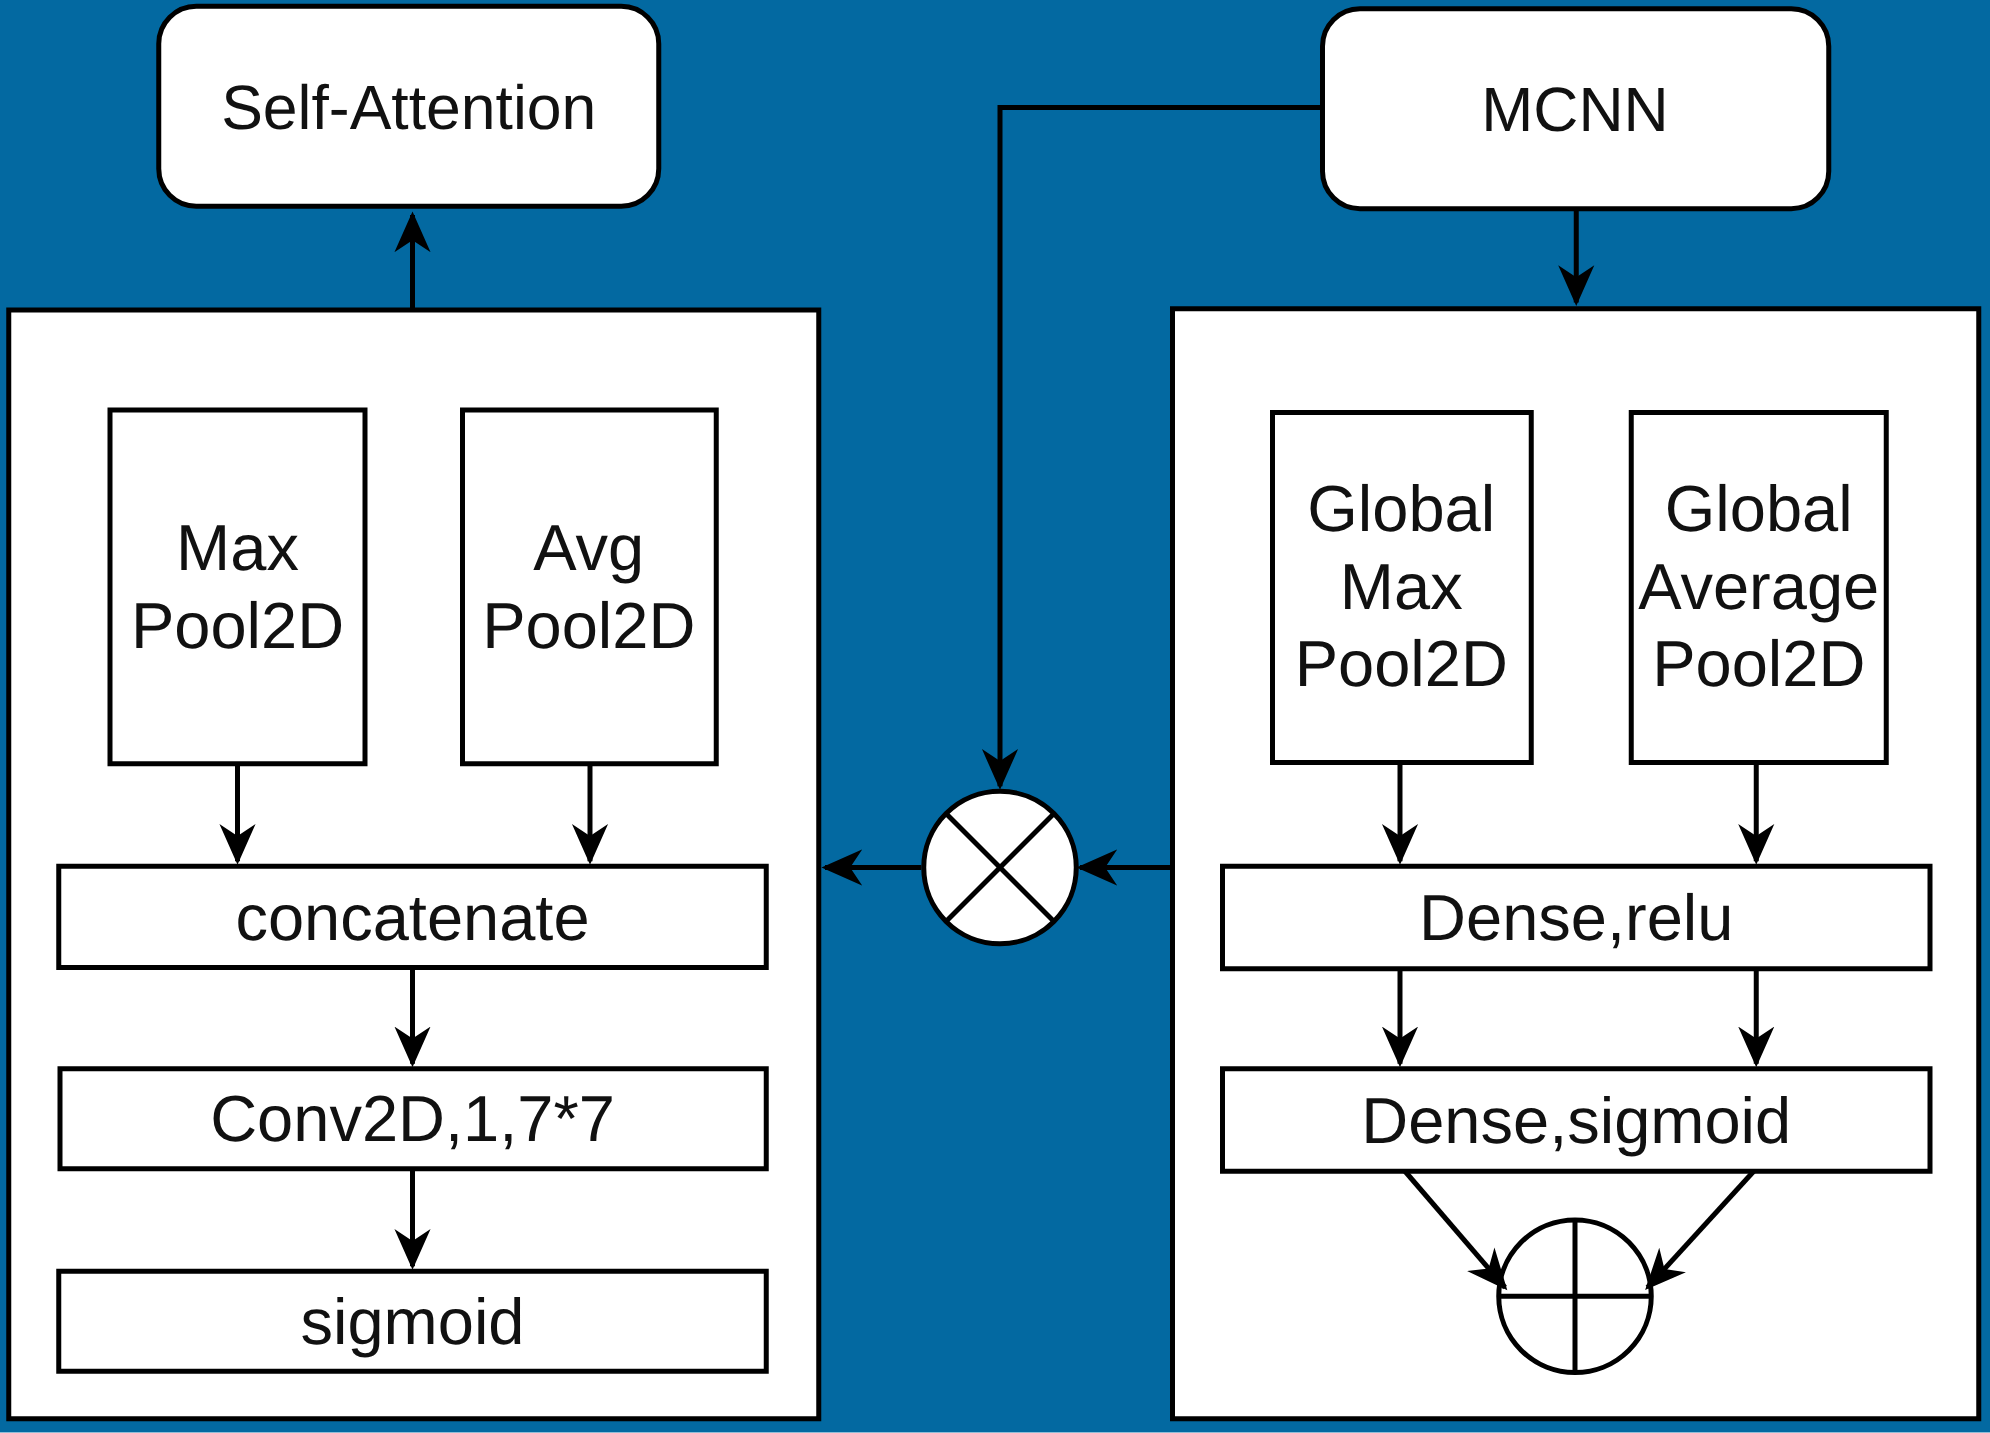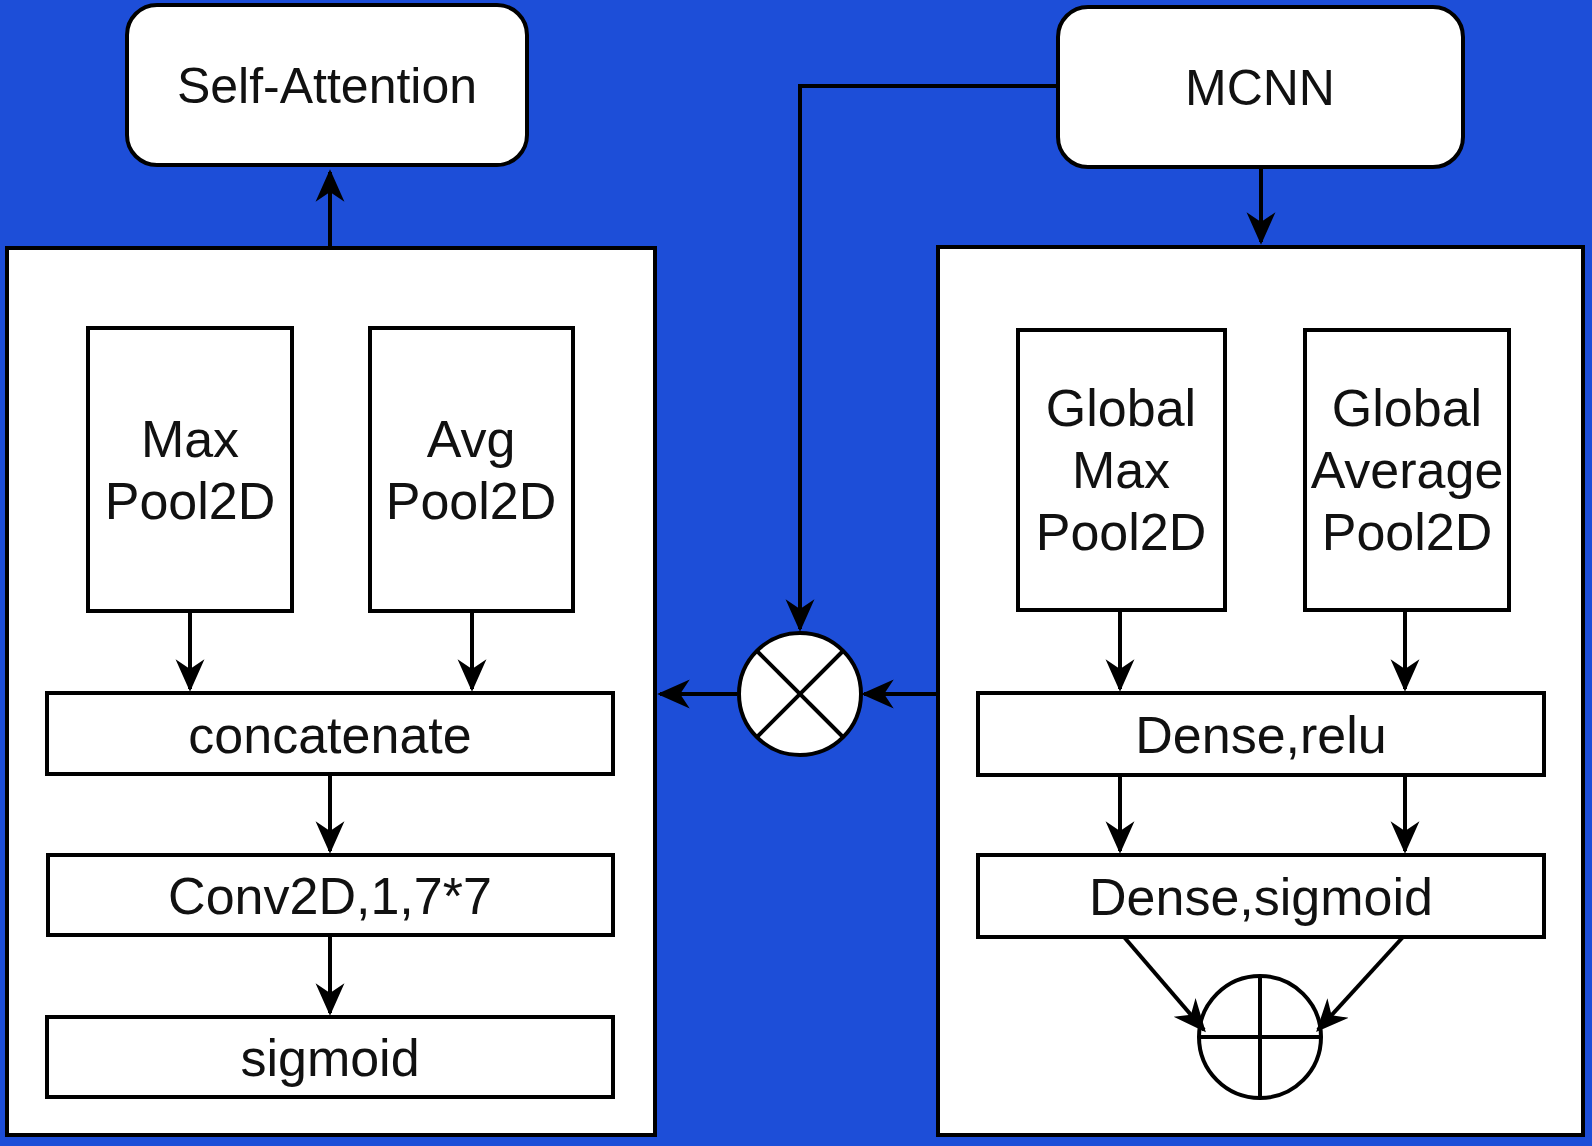--- a/index.html
+++ b/index.html
@@ -4,21 +4,21 @@
 <style>
   html, body {
     margin: 0;
     padding: 0;
     background: #ffffff;
   }
   .stage {
     position: relative;
     width: 1592px;
     height: 1146px;
-    background: #1d4ed8;
+    background: #0369a1;
     font-family: "Liberation Sans", sans-serif;
   }
   svg { display: block; }
   .box {
     fill: #ffffff;
     stroke: #000000;
     stroke-width: 4;
   }
   .ln {
     fill: none;

